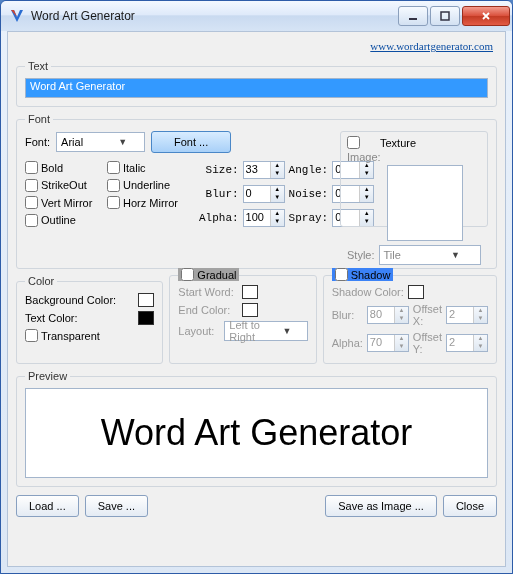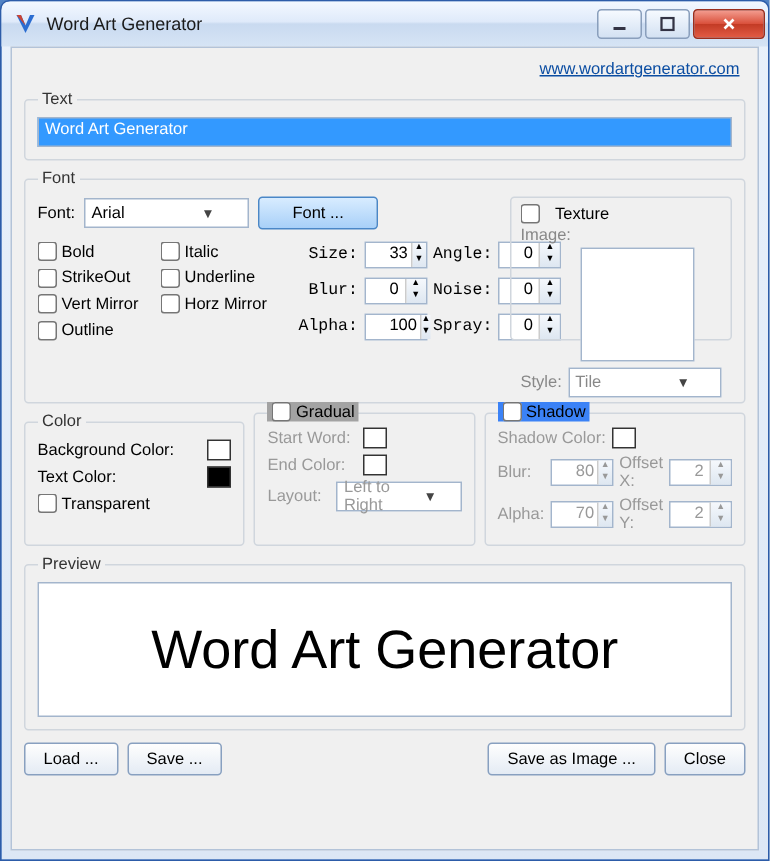--- a/index.html
+++ b/index.html
@@ -46,21 +46,21 @@
 .client {
   flex: 1;
   background: #f0f0f0;
   margin: 0 6px 6px 6px;
   border: 1px solid #b3c3d8;
   padding: 8px;
   display: flex;
   flex-direction: column;
   gap: 6px;
 }
-.link { text-align: right; font-size: 11px; color: #0b4da2; text-decoration: underline; padding: 0 4px 2px 0; }
+.link { text-align: right; font-size: 11px; color: #0b4da2; text-decoration: underline; padding: 0 4px 2px 0; font-family: Liberation Serif, serif; }
 fieldset {
   border: 1px solid #d0d6dd;
   border-radius: 3px;
   padding: 6px 8px 8px 8px;
   position: relative;
 }
 legend { font-size: 11px; padding: 0 3px; color: #333; }
 .text-input {
   width: 100%;
   height: 20px;
@@ -100,27 +100,26 @@
 .chk { display: flex; align-items: center; gap: 3px; font-size: 11px; }
 .chk input { width: 13px; height: 13px; }
 .spin-grid { display: grid; grid-template-columns: auto 42px auto 42px; gap: 6px 4px; align-items: center; font-size: 11px; }
 .spin-grid .lab { text-align: right; font-family: Liberation Mono, monospace; }
 .spin {
   width: 42px; height: 18px;
   border: 1px solid #a3b5cc;
   background: #fff;
   display: flex;
   align-items: stretch;
-  padding-left: 14px;
 }
 .spin span { flex: 1; font-size: 11px; padding: 1px 2px; }
 .spin .ud { width: 14px; display: flex; flex-direction: column; border-left: 1px solid #ccc; background: linear-gradient(#f5f8fc,#dee7f1); }
 .spin .ud div { flex: 1; font-size: 6px; text-align: center; line-height: 7px; }
 .texture { border: 1px solid #d0d6dd; border-radius: 3px; width: 148px; position: absolute; right: 8px; top: 6px; bottom: 8px; padding: 4px 6px; }
-.texture .hdr { display: flex; align-items: center; gap: 10px; font-size: 11px; margin-bottom: 2px; }
+.texture .hdr { display: flex; align-items: center; gap: 20px; font-size: 11px; margin-bottom: 2px; }
 .texture .imgbox { width: 76px; height: 76px; border: 1px solid #a3b5cc; background: #fff; margin: 2px 0 4px 40px; }
 .texture .row { display: flex; align-items: center; gap: 4px; font-size: 11px; color: #888; }
 .texture .row .combo { flex: 1; color: #888; }
 .disabled { color: #999; }
 .row3 { display: flex; gap: 6px; }
 .color-box fieldset, .row3 fieldset { flex: 1; }
 .color-sec { width: 138px; }
 .swatch { width: 16px; height: 14px; border: 1px solid #333; display: inline-block; }
 .swatch.black { background: #000; }
 .swatch.white { background: #fff; }
@@ -180,21 +179,21 @@
 
     <fieldset>
       <legend>Text</legend>
       <div class="text-input sel"><span>Word Art Generator</span></div>
     </fieldset>
 
     <fieldset style="height:156px;position:relative">
       <legend>Font</legend>
       <div class="font-row">
         <span>Font:</span>
-        <div class="combo" style="width:110px">
+        <div class="combo" style="width:89px">
           <span>Arial</span>
           <span class="arr">▼</span>
         </div>
         <div class="btn accent" style="width:80px">Font ...</div>
       </div>
       <div class="font-body">
         <div class="checks">
           <label class="chk">
               <input type="checkbox" style="">
               <span>Bold</span>

